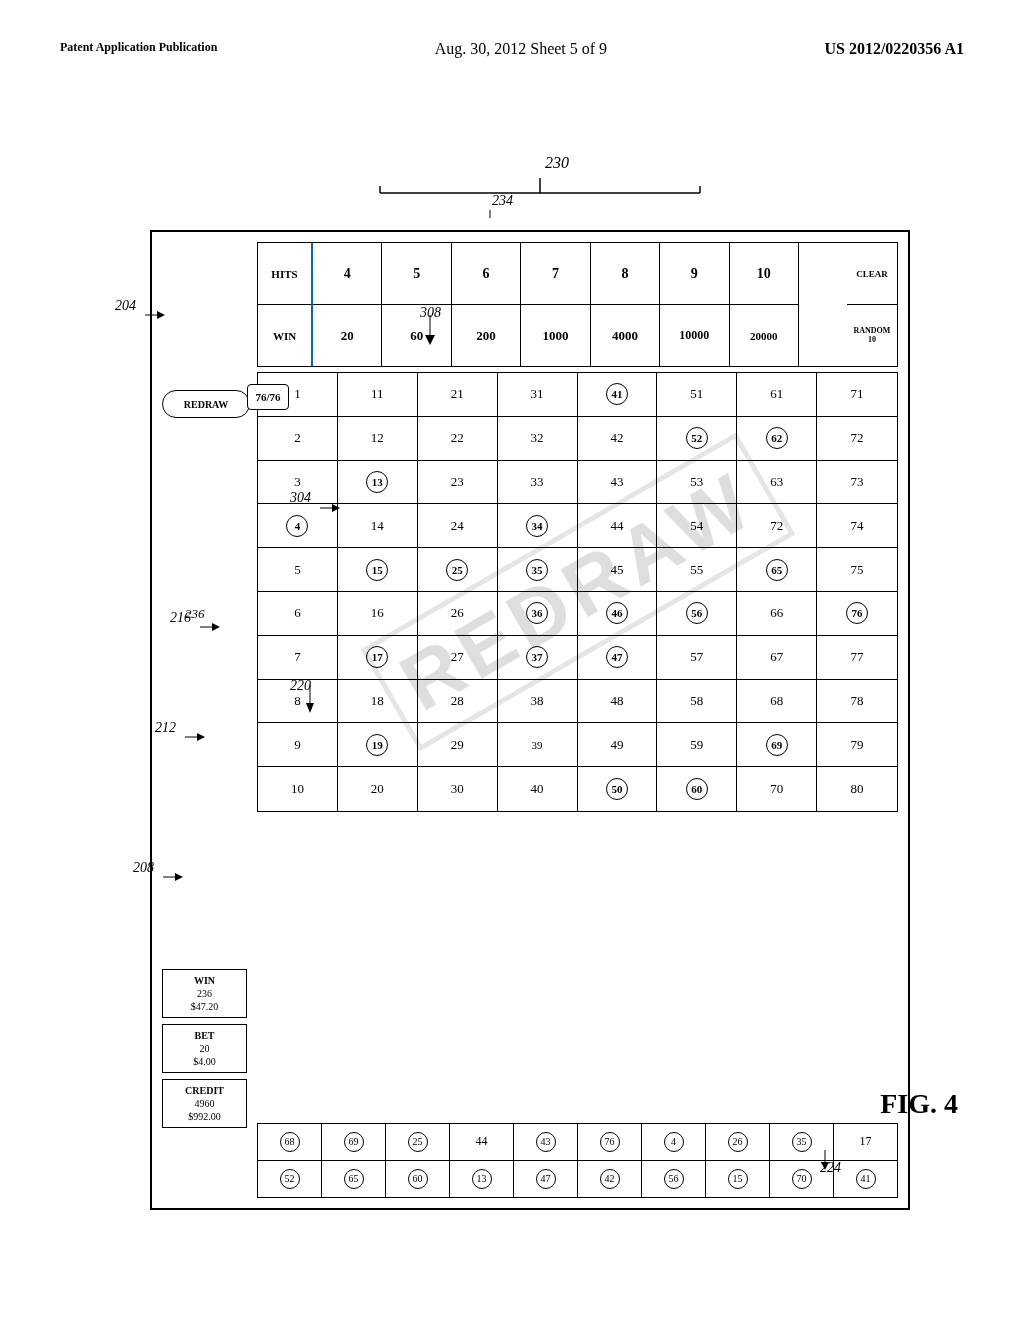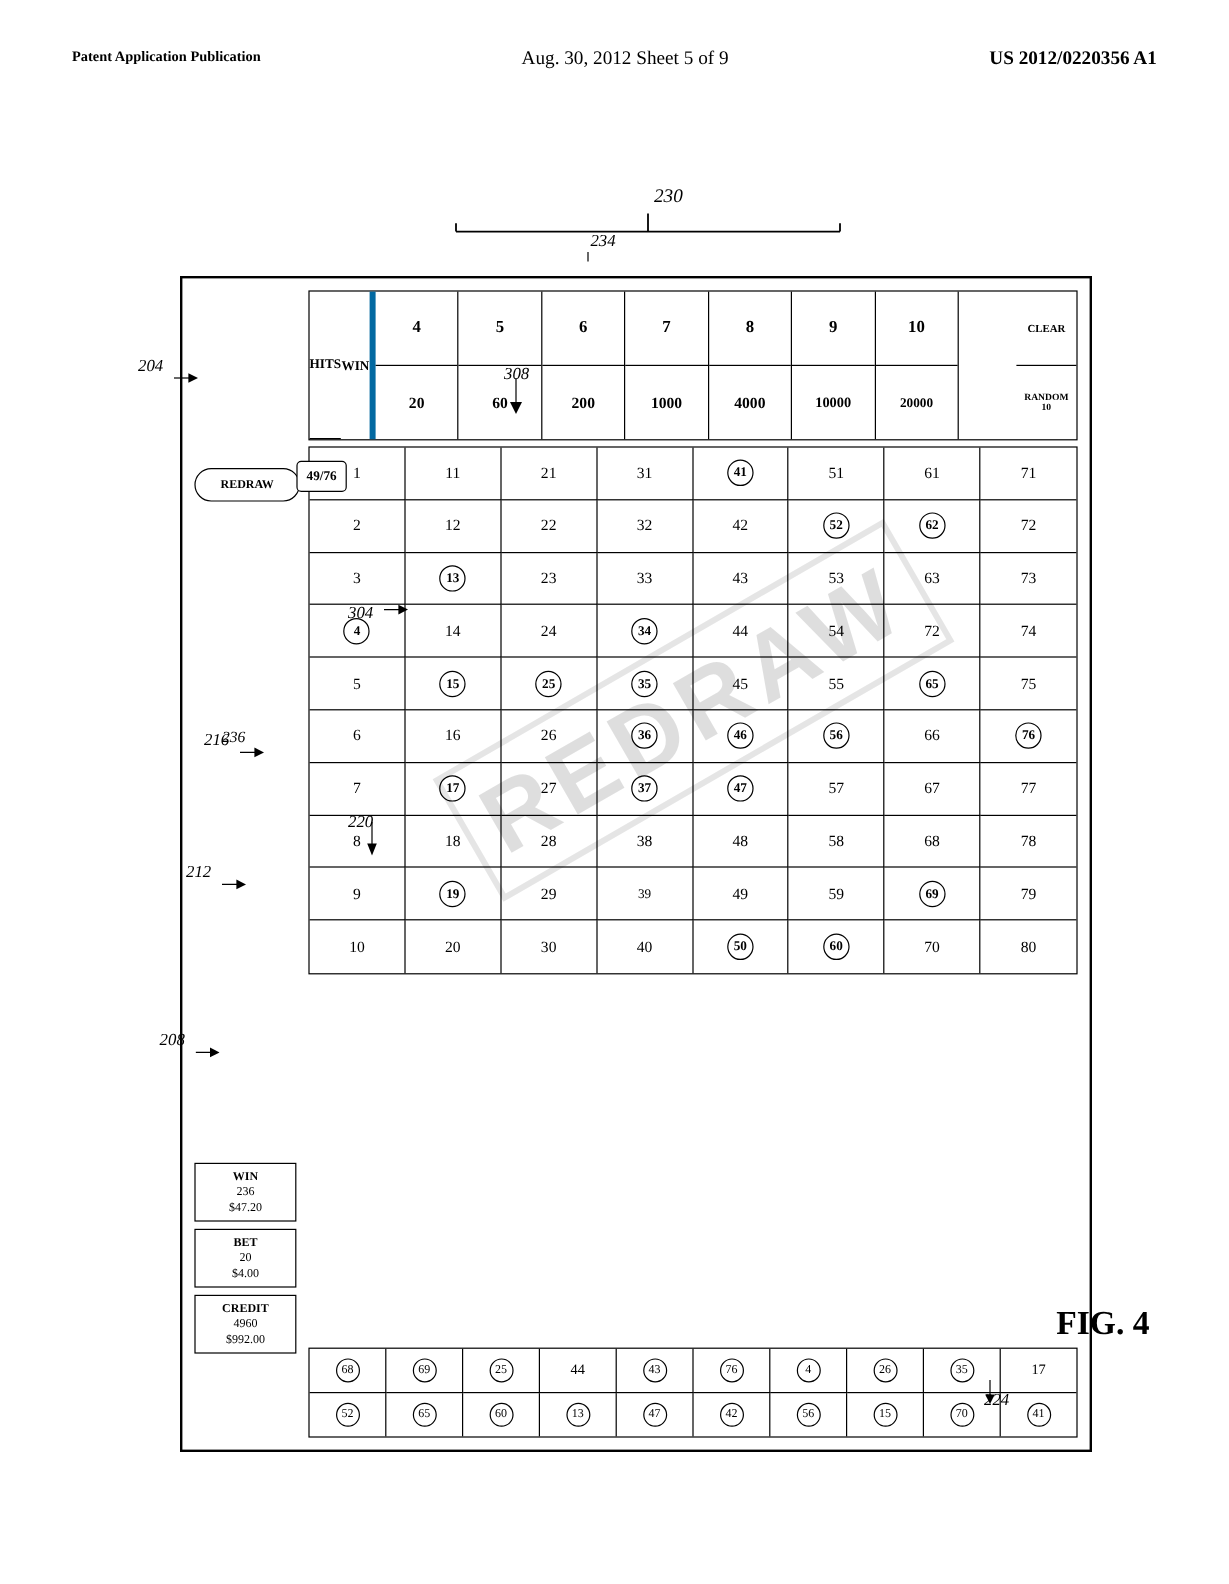--- a/index.html
+++ b/index.html
@@ -105,21 +105,21 @@
       <div class="label">CREDIT</div>
       <div class="value1">4960</div>
       <div class="value2">$992.00</div>
     </div>
   </div>
 
   <div style="position:absolute; left:105px; top:10px; right:10px; bottom:10px;">
 
     <div style="position:absolute; top:0; left:0; right:0; height:125px; border:1.5px solid #000; display:flex;">
 
-      <div style="display:flex; flex-direction:row; border-right:5px solid #0369a1; min-width:55px;">
+      <div style="display:flex; flex-direction:column; border-right:2px solid #0369a1; min-width:55px;">
         <div style="flex:1; border-bottom:1px solid #000; display:flex; align-items:center; justify-content:center; font-size:11px; font-weight:bold;">HITS</div>
         <div style="flex:1; display:flex; align-items:center; justify-content:center; font-size:11px; font-weight:bold;">WIN</div>
       </div>
 
       <div style="display:flex; flex-direction:column; flex:1; border-right:1px solid #000;">
         <div style="flex:1; border-bottom:1px solid #000; display:flex; align-items:center; justify-content:center; font-size:14px; font-weight:bold;">4</div>
         <div style="flex:1; display:flex; align-items:center; justify-content:center; font-size:13px; font-weight:bold;">20</div>
       </div>
       <div style="display:flex; flex-direction:column; flex:1; border-right:1px solid #000;">
         <div style="flex:1; border-bottom:1px solid #000; display:flex; align-items:center; justify-content:center; font-size:14px; font-weight:bold;">5</div>
@@ -279,21 +279,21 @@
 
     <div style="position:absolute; top:130px; left:0; right:0; height:440px; display:flex; align-items:center; justify-content:center; pointer-events:none; z-index:10;">
       <div style="font-size:80px; font-weight:900; color:rgba(0,0,0,0.13); transform:rotate(-30deg); letter-spacing:6px; font-family:Arial,sans-serif; border:5px solid rgba(0,0,0,0.10); padding:8px 16px;">REDRAW</div>
     </div>
 
     <div style="position:absolute; top:148px; left:-95px; width:88px; height:28px; border:1.5px solid #000; border-radius:14px; display:flex; align-items:center; justify-content:center; font-size:10px; font-weight:bold; background:#fff; z-index:20;">
       <span>REDRAW</span>
     </div>
 
     <div style="position:absolute; top:142px; left:-10px; width:42px; height:26px; border:1.5px solid #000; border-radius:4px; display:flex; align-items:center; justify-content:center; font-size:11px; font-weight:bold; background:#fff; z-index:21;">
-      <span>49/76</span>
+      <span>76/76</span>
     </div>
 
     <div style="position:absolute; bottom:0; left:0; right:0; height:75px; border:1.5px solid #000; display:flex; flex-direction:column;" id="selected-area">
     <div style="display: flex; flex: 1 1 0%;">
           <div style="flex: 1 1 0%; border-right: 1px solid rgb(0, 0, 0); display: flex; align-items: center; justify-content: center; font-size: 12px; border-bottom: 1px solid rgb(0, 0, 0);">
             <div style="width: 20px; height: 20px; border-radius: 50%; border: 1.5px solid rgb(0, 0, 0); display: flex; align-items: center; justify-content: center; font-size: 10px;">68</div>
           </div>
           <div style="flex: 1 1 0%; border-right: 1px solid rgb(0, 0, 0); display: flex; align-items: center; justify-content: center; font-size: 12px; border-bottom: 1px solid rgb(0, 0, 0);">
             <div style="width: 20px; height: 20px; border-radius: 50%; border: 1.5px solid rgb(0, 0, 0); display: flex; align-items: center; justify-content: center; font-size: 10px;">69</div>
           </div>
@@ -361,21 +361,21 @@
   <line x1="0" y1="10" x2="15" y2="10" stroke="#000" stroke-width="1"></line>
   <polygon points="12,6 20,10 12,14" fill="#000"></polygon>
 </svg>
 
 <div style="position:absolute; top:305px; left:420px; font-size:14px; font-style:italic;">308</div>
 <svg style="position:absolute; top:315px; left:415px; width:30px; height:30px;" viewBox="0 0 30 30">
   <line x1="15" y1="0" x2="15" y2="25" stroke="#000" stroke-width="1"></line>
   <polygon points="10,20 15,30 20,20" fill="#000"></polygon>
 </svg>
 
-<div style="position:absolute; top:504px; left:290px; font-size:14px; font-style:italic;">304</div>
+<div style="position:absolute; top:490px; left:290px; font-size:14px; font-style:italic;">304</div>
 <svg style="position:absolute; top:498px; left:320px; width:20px; height:20px;" viewBox="0 0 20 20">
   <line x1="0" y1="10" x2="15" y2="10" stroke="#000" stroke-width="1"></line>
   <polygon points="12,6 20,10 12,14" fill="#000"></polygon>
 </svg>
 
 <div style="position:absolute; top:610px; left:170px; font-size:14px; font-style:italic;">216</div>
 <svg style="position:absolute; top:617px; left:200px; width:20px; height:20px;" viewBox="0 0 20 20">
   <line x1="0" y1="10" x2="15" y2="10" stroke="#000" stroke-width="1"></line>
   <polygon points="12,6 20,10 12,14" fill="#000"></polygon>
 </svg>

